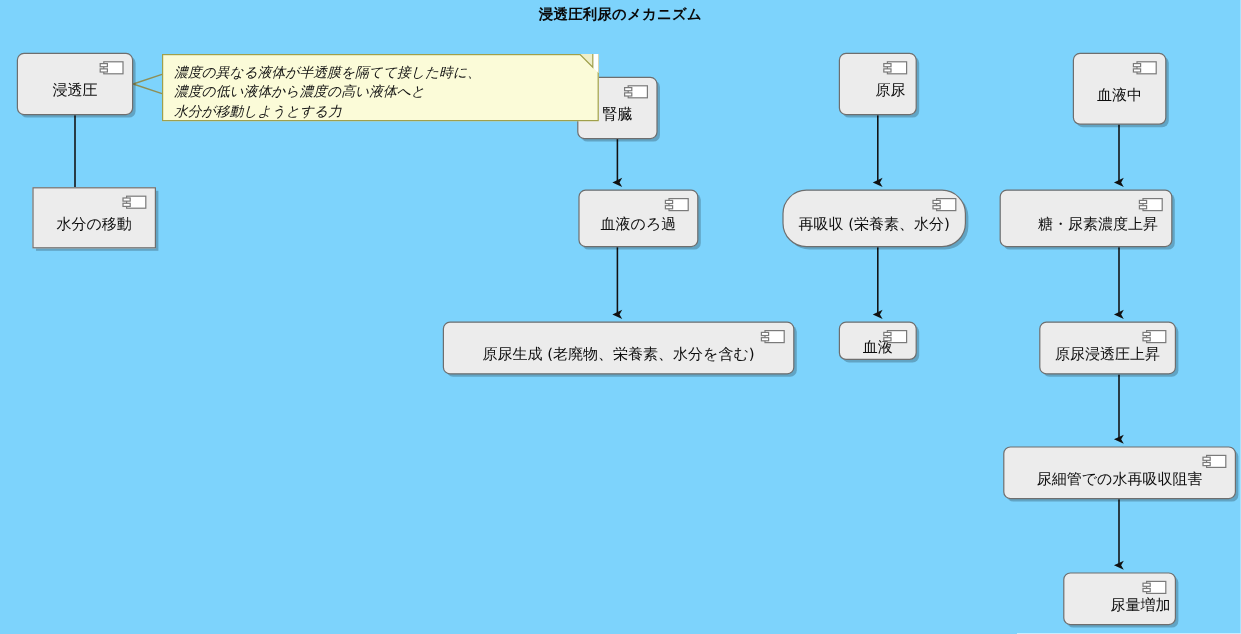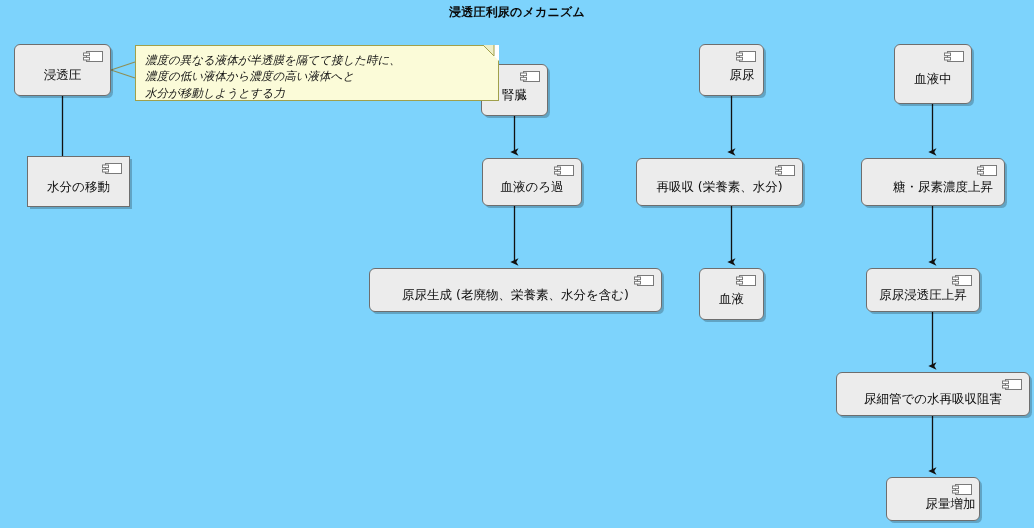--- a/index.html
+++ b/index.html
@@ -167,48 +167,48 @@
 
   <div class="component" style="left:699px;top:44px;width:65px;height:52px;padding-left:21px;">
     <svg class="comp-icon" viewBox="0 0 22 13">
       <rect x="4.5" y="1.5" width="16" height="10" fill="#FFFFFF" stroke="#7A7A7A" stroke-width="1"></rect>
       <rect x="1.5" y="3" width="6" height="2.6" fill="#FFFFFF" stroke="#7A7A7A" stroke-width="1"></rect>
       <rect x="1.5" y="7.4" width="6" height="2.6" fill="#FFFFFF" stroke="#7A7A7A" stroke-width="1"></rect>
     </svg>
     <span class="label">原尿</span>
   </div>
 
-  <div class="component" style="left:636px;top:158px;width:167px;height:48px;">
+  <div class="component" style="left:652px;top:158px;width:153px;height:48px;border-radius:20px;">
     <svg class="comp-icon" viewBox="0 0 22 13">
       <rect x="4.5" y="1.5" width="16" height="10" fill="#FFFFFF" stroke="#7A7A7A" stroke-width="1"></rect>
       <rect x="1.5" y="3" width="6" height="2.6" fill="#FFFFFF" stroke="#7A7A7A" stroke-width="1"></rect>
       <rect x="1.5" y="7.4" width="6" height="2.6" fill="#FFFFFF" stroke="#7A7A7A" stroke-width="1"></rect>
     </svg>
     <span class="label">再吸収 (栄養素、水分)</span>
   </div>
 
-  <div class="component" style="left:699px;top:268px;width:65px;height:52px;">
+  <div class="component" style="left:699px;top:268px;width:65px;height:32px;">
     <svg class="comp-icon" viewBox="0 0 22 13">
       <rect x="4.5" y="1.5" width="16" height="10" fill="#FFFFFF" stroke="#7A7A7A" stroke-width="1"></rect>
       <rect x="1.5" y="3" width="6" height="2.6" fill="#FFFFFF" stroke="#7A7A7A" stroke-width="1"></rect>
       <rect x="1.5" y="7.4" width="6" height="2.6" fill="#FFFFFF" stroke="#7A7A7A" stroke-width="1"></rect>
     </svg>
     <span class="label">血液</span>
   </div>
 
   <div class="component" style="left:894px;top:44px;width:78px;height:60px;">
     <svg class="comp-icon" viewBox="0 0 22 13">
       <rect x="4.5" y="1.5" width="16" height="10" fill="#FFFFFF" stroke="#7A7A7A" stroke-width="1"></rect>
       <rect x="1.5" y="3" width="6" height="2.6" fill="#FFFFFF" stroke="#7A7A7A" stroke-width="1"></rect>
       <rect x="1.5" y="7.4" width="6" height="2.6" fill="#FFFFFF" stroke="#7A7A7A" stroke-width="1"></rect>
     </svg>
     <span class="label">血液中</span>
   </div>
 
-  <div class="component" style="left:861px;top:158px;width:144px;height:48px;padding-left:20px;">
+  <div class="component" style="left:833px;top:158px;width:144px;height:48px;padding-left:20px;">
     <svg class="comp-icon" viewBox="0 0 22 13">
       <rect x="4.5" y="1.5" width="16" height="10" fill="#FFFFFF" stroke="#7A7A7A" stroke-width="1"></rect>
       <rect x="1.5" y="3" width="6" height="2.6" fill="#FFFFFF" stroke="#7A7A7A" stroke-width="1"></rect>
       <rect x="1.5" y="7.4" width="6" height="2.6" fill="#FFFFFF" stroke="#7A7A7A" stroke-width="1"></rect>
     </svg>
     <span class="label">糖・尿素濃度上昇</span>
   </div>
 
   <div class="component" style="left:866px;top:268px;width:114px;height:44px;">
     <svg class="comp-icon" viewBox="0 0 22 13">

